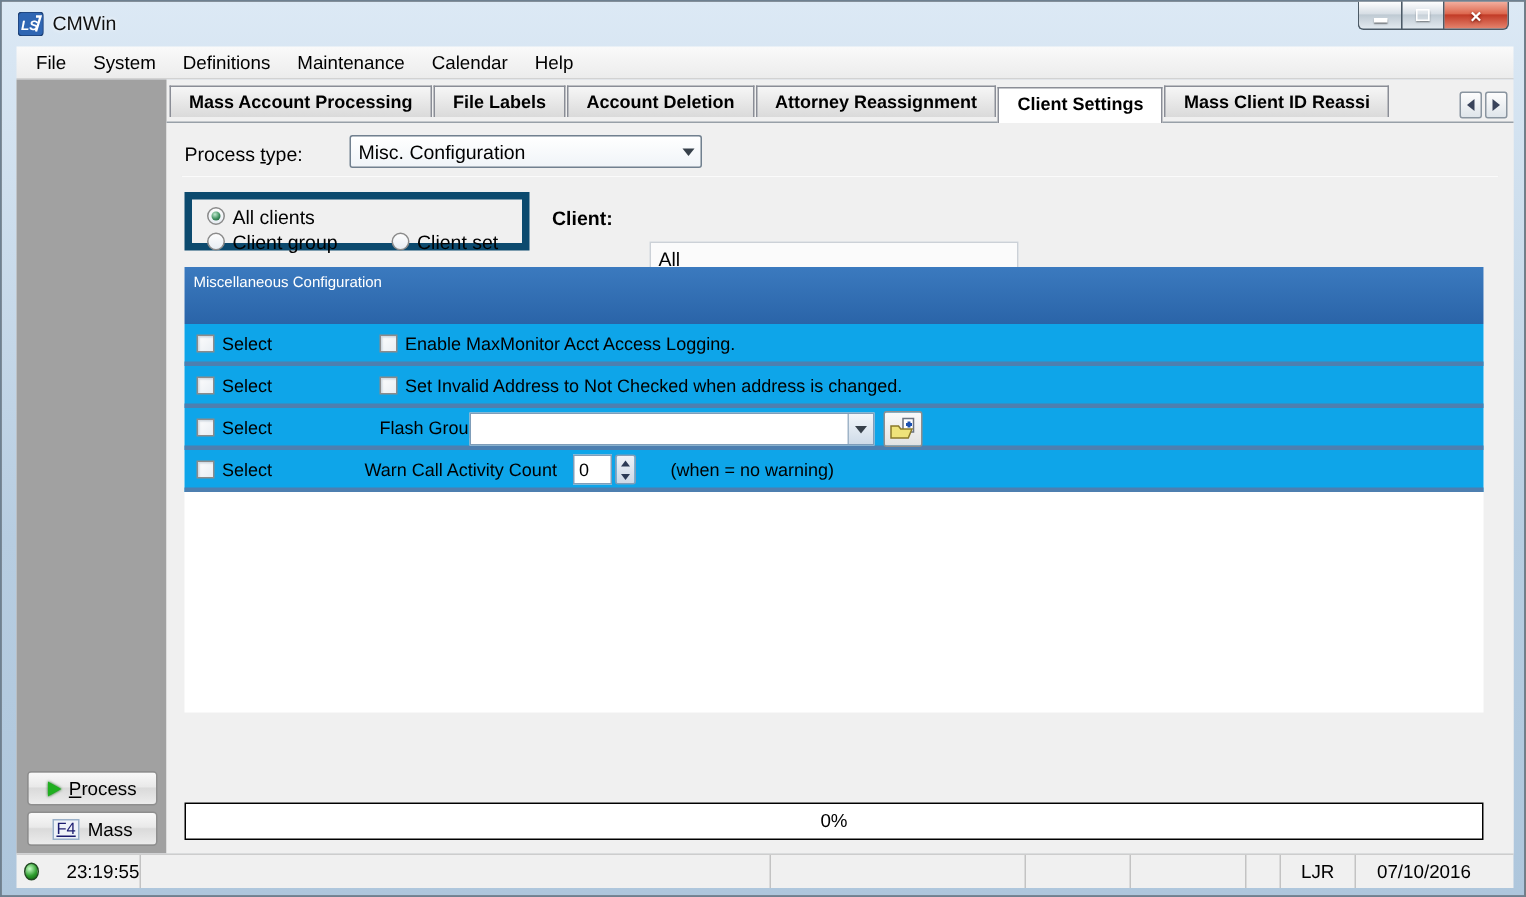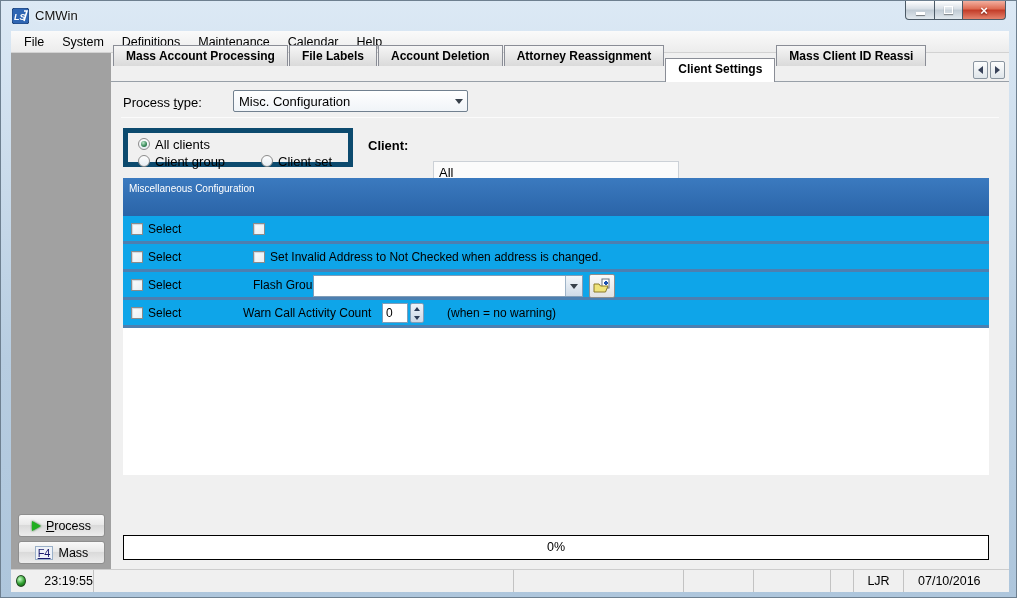--- a/index.html
+++ b/index.html
@@ -35,21 +35,21 @@
   .appbody{position:absolute;left:10px;top:52px;width:998px;height:516px;background:#f0f0f0;}
   .sidebar{position:absolute;left:0;top:0;width:100px;height:100%;background:#a1a1a1;}
   .sbtn{position:absolute;left:7px;width:87px;height:23px;border:1px solid #8e8e8e;border-radius:3px;
       background:linear-gradient(#f9f9f9,#e9e9e9 45%,#dadada 50%,#ececec);
       display:flex;align-items:center;justify-content:center;gap:5px;font-size:12.5px;cursor:default;}
   .play-ic{width:0;height:0;border-left:9px solid #1faf1f;border-top:5px solid transparent;border-bottom:5px solid transparent;filter:drop-shadow(0 0 1px #0a5c0a);}
   .f4key{font-size:11px;color:#1a1a6e;border:1px solid #9ab0c8;padding:0 2px;text-decoration:underline;background:#eef2f8;}
   .content{position:absolute;left:100px;top:0;right:0;bottom:0;}
   
   .tabstrip{position:absolute;left:2px;right:4px;top:4px;height:25px;display:flex;align-items:flex-end;z-index:2;}
-  .tab{height:21px;line-height:20px;padding:0 12px;margin-bottom:16px;margin-right:1px;
+  .tab{height:21px;line-height:20px;padding:0 12px;margin-bottom:4px;margin-right:1px;
       font-weight:bold;font-size:12px;white-space:nowrap;overflow:hidden;
       background:linear-gradient(#f6f6f6,#dadada);border:1px solid #8a8d96;border-bottom:none;}
   .tab.active{height:24px;margin-bottom:0;background:#fff;z-index:3;}
   .tabscroll{margin-left:auto;display:flex;gap:2px;margin-bottom:3px;}
   .tsb{width:15px;height:18px;border:1px solid #8a95a0;border-radius:2px;
       background:linear-gradient(#fdfdfd,#dfe5ea);display:flex;align-items:center;justify-content:center;}
   .tri-l{width:0;height:0;border-right:5px solid #39435a;border-top:4px solid transparent;border-bottom:4px solid transparent;}
   .tri-r{width:0;height:0;border-left:5px solid #39435a;border-top:4px solid transparent;border-bottom:4px solid transparent;}
   
   .panel{position:absolute;left:0;top:28px;right:0;bottom:0;background:#f0f0f0;border-top:1px solid #98a0a8;}
@@ -180,20 +180,21 @@
         <span class="abs" style="left:257px;top:56px;font-weight:bold;">Client:</span>
         <div class="flatfield abs" style="left:322px;top:49px;width:246px;height:23px;">All</div>
 
         <div class="grid abs" style="left:12px;top:96px;width:866px;height:297px;">
           <div class="ghead">Miscellaneous Configuration</div>
 
           <div class="grow">
             <span class="cb abs" style="left:8px;top:7px;"></span>
             <span class="abs" style="left:25px;top:6px;">Select</span>
             <span class="cb abs" style="left:130px;top:7px;"></span>
+            <span class="abs" style="left:147px;top:6px;">Enable MaxMonitor Acct Access Logging.</span>
           </div>
 
           <div class="grow">
             <span class="cb abs" style="left:8px;top:7px;"></span>
             <span class="abs" style="left:25px;top:6px;">Select</span>
             <span class="cb abs" style="left:130px;top:7px;"></span>
             <span class="abs" style="left:147px;top:6px;">Set Invalid Address to Not Checked when address is changed.</span>
           </div>
 
           <div class="grow">

